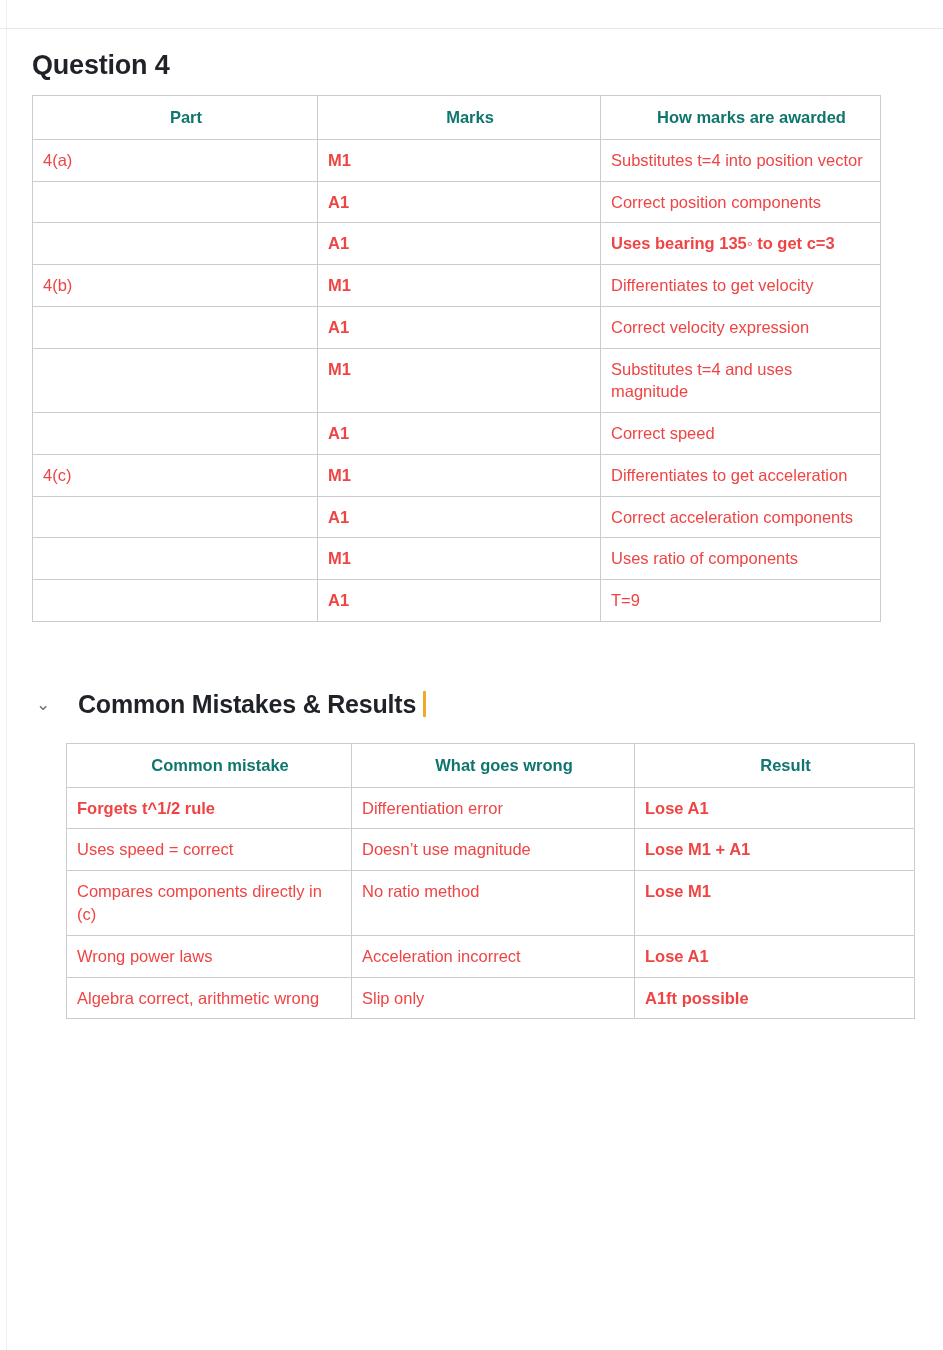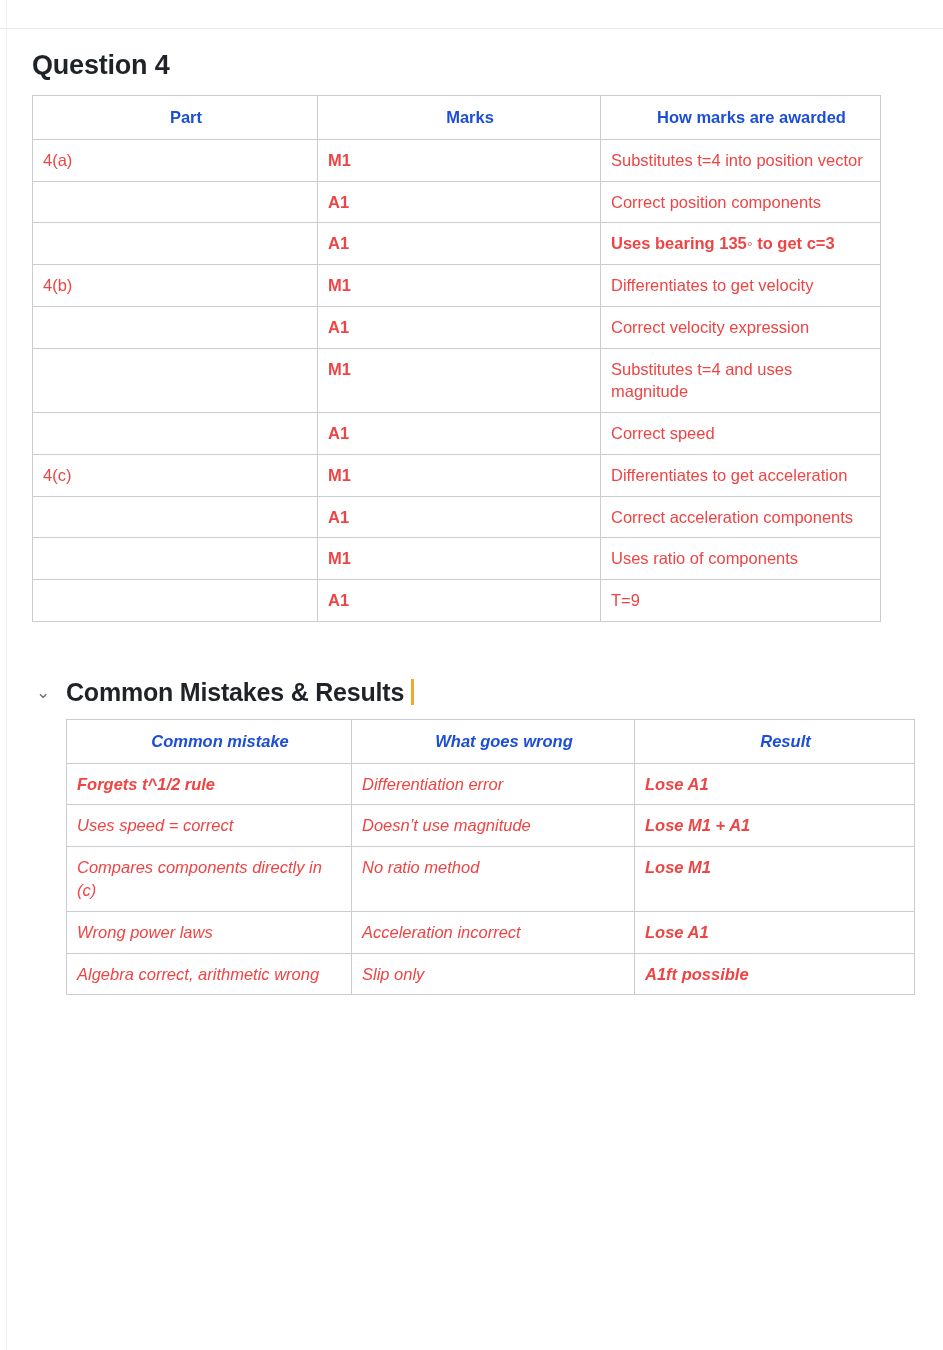--- a/index.html
+++ b/index.html
@@ -60,21 +60,21 @@
     border: 1px solid #c9ccd1;
     padding: 9px 10px;
     font-size: 16.5px;
     line-height: 1.38;
     vertical-align: top;
     color: #ef4444;
   }
   table.doc-table th {
     text-align: center;
     font-weight: bold;
-    color: #1d4ed8;
+    color: #0f766e;
     padding-top: 10px;
     padding-bottom: 10px;
     padding-left: 32px;
   }
   .col-a { width: 285px; }
   .col-b { width: 283px; }
   .col-c { width: 280px; }
   td.cell-part { font-weight: normal; }
   td.cell-mark { font-weight: bold; }
   td.cell-big {
@@ -97,34 +97,34 @@
     color: #6b7280;
     font-size: 17px;
     line-height: 1;
     text-align: center;
     user-select: none;
   }
   h2.section-title {
     font-size: 25px;
     font-weight: bold;
     letter-spacing: -0.2px;
-    margin: 0;
+    margin: 12px;
     color: #1f2328;
     display: flex;
     align-items: center;
   }
   .caret {
     display: inline-block;
     width: 2.5px;
     height: 26px;
     background: #f0a830;
     margin-left: 7px;
     vertical-align: middle;
   }
-  .mistakes-wrap { padding-left: 34px; font-style: italic; }
+  .mistakes-wrap { padding-left: 34px; }
   .mistakes-wrap table.doc-table { width: 848px; }
   .mi-a { width: 285px; }
   .mi-b { width: 283px; }
   .mi-c { width: 280px; }
 </style>
 </head>
 <body>
 
 <div class="page">
   <div class="left-rail"></div>

